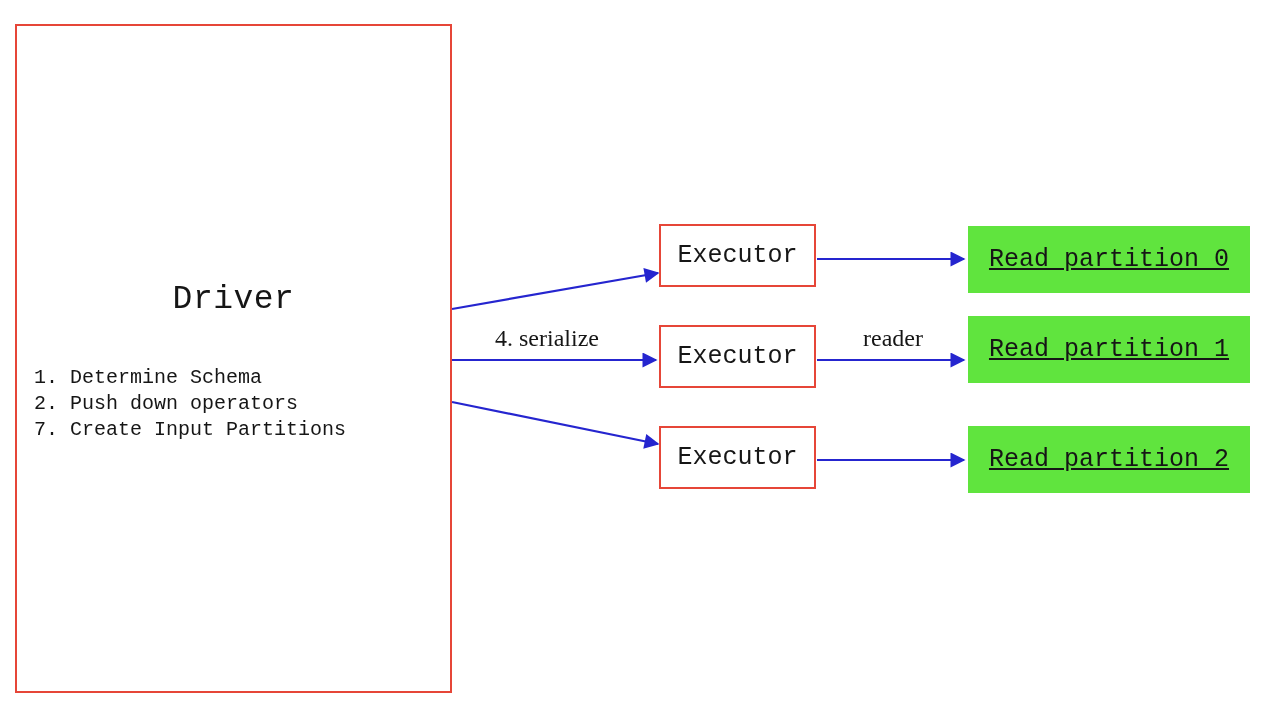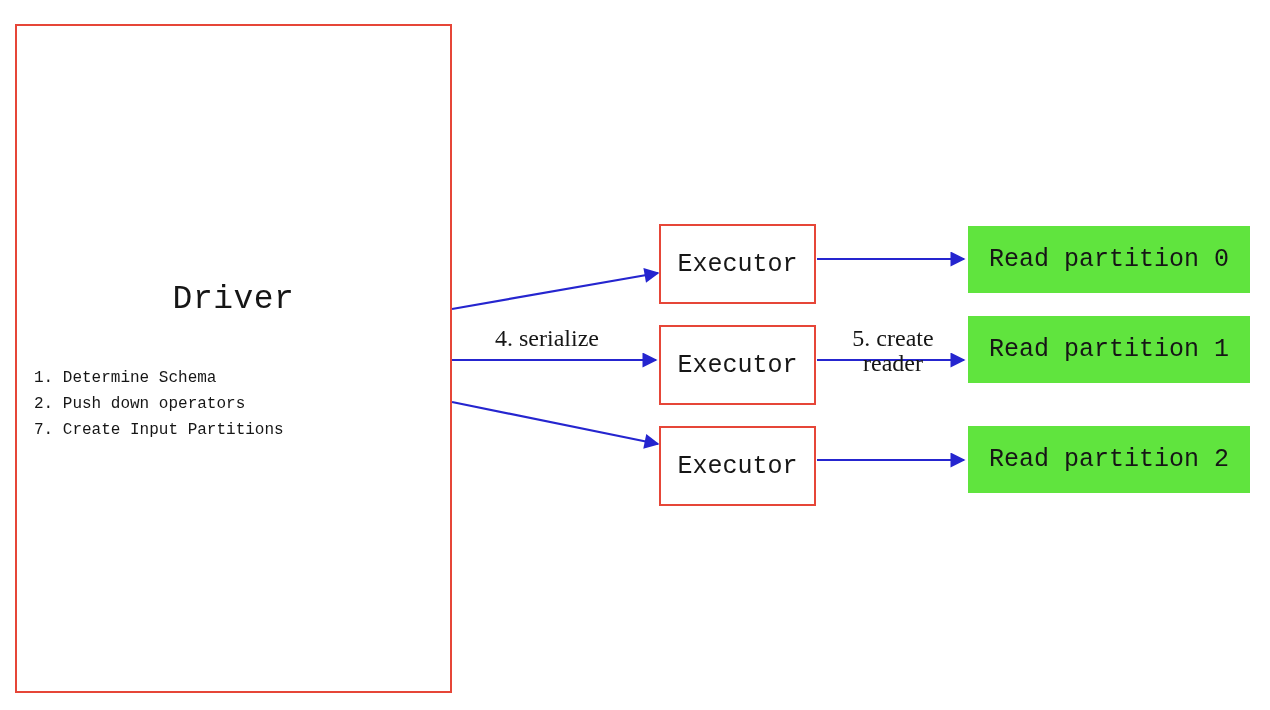--- a/index.html
+++ b/index.html
@@ -40,29 +40,29 @@
     position: absolute;
     left: 0; top: 255px;
     width: 100%;
     text-align: center;
     font-size: 33px;
     letter-spacing: 0.5px;
   }
   .driver-steps {
     position: absolute;
     left: 17px; top: 339px;
-    font-size: 16px;
+    font-size: 20px;
     line-height: 26px;
     white-space: nowrap;
   }
 
   .executor-box {
     position: absolute;
     left: 659px;
-    width: 157px; height: 80px;
+    width: 157px; height: 63px;
     border: 2px solid var(--red);
     background: var(--bg);
     display: flex;
     align-items: center;
     justify-content: center;
     font-size: 25px;
     white-space: nowrap;
   }
   .executor-1 { top: 224px; }
   .executor-2 { top: 325px; }
@@ -71,20 +71,21 @@
   .partition-box {
     position: absolute;
     left: 968px;
     width: 282px; height: 67px;
     background: var(--green);
     display: flex;
     align-items: center;
     justify-content: center;
     font-size: 25px;
     white-space: nowrap;
+    text-decoration: underline;
   }
   .partition-1 { top: 226px; }
   .partition-2 { top: 316px; }
   .partition-3 { top: 426px; }
 
   .edge-label {
     position: absolute;
     width: 220px;
     text-align: center;
     font-family: "Liberation Serif", "DejaVu Serif", serif;
@@ -141,17 +142,16 @@
     <span>Read partition 1</span>
   </div>
   <div class="partition-box partition-3">
     <span>Read partition 2</span>
   </div>
 
   <div class="edge-label label-serialize">
     <div>4. serialize</div>
   </div>
   <div class="edge-label label-reader">
-    <div>5. create</div>
     <div>reader</div>
   </div>
 
 </div>
 
 </body></html>

